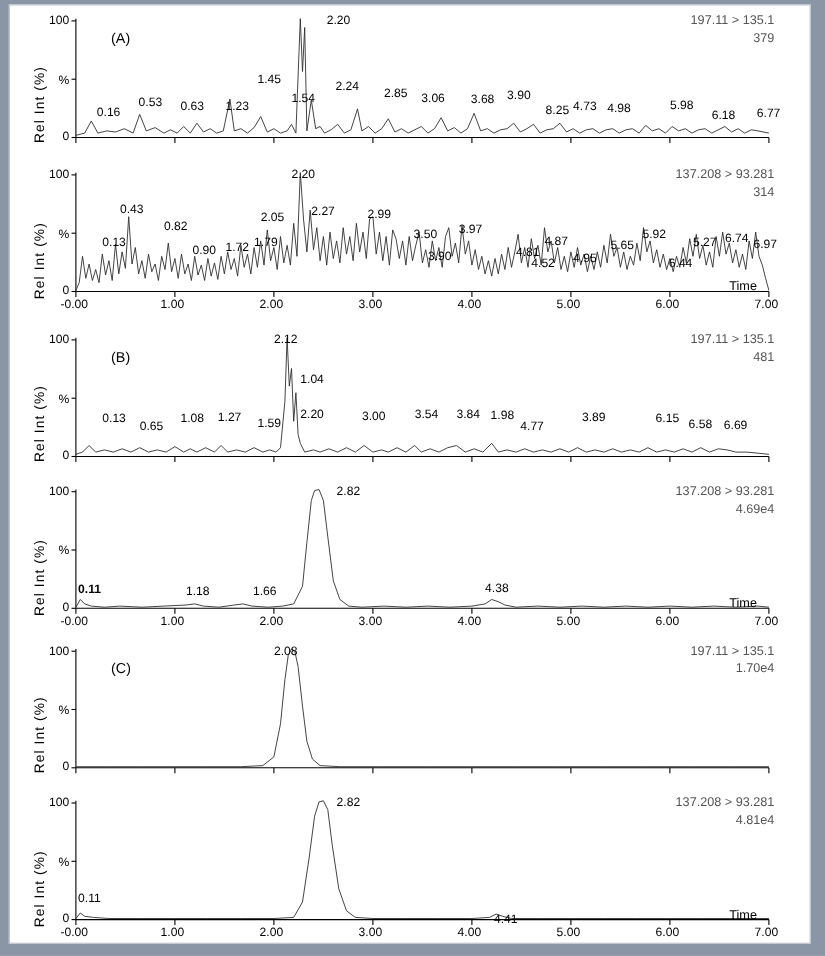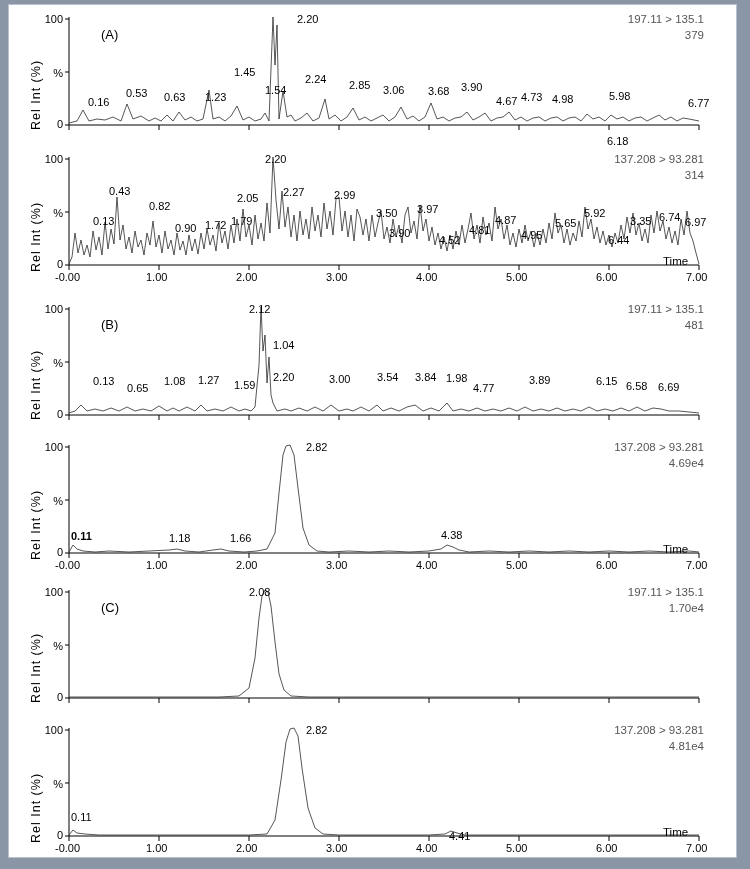--- a/index.html
+++ b/index.html
@@ -99,25 +99,25 @@
       <div class="peaklbl" style="left:155px;top:86px;">0.63</div>
       <div class="peaklbl" style="left:196px;top:86px;">1.23</div>
       <div class="peaklbl" style="left:225px;top:61px;">1.45</div>
       <div class="peaklbl" style="left:256px;top:79px;">1.54</div>
       <div class="peaklbl" style="left:288px;top:8px;">2.20</div>
       <div class="peaklbl" style="left:296px;top:68px;">2.24</div>
       <div class="peaklbl" style="left:340px;top:74px;">2.85</div>
       <div class="peaklbl" style="left:374px;top:79px;">3.06</div>
       <div class="peaklbl" style="left:419px;top:80px;">3.68</div>
       <div class="peaklbl" style="left:452px;top:76px;">3.90</div>
-      <div class="peaklbl" style="left:487px;top:90px;">4.67</div>
+      <div class="peaklbl" style="left:487px;top:90px;">8.25</div>
       <div class="peaklbl" style="left:512px;top:86px;">4.73</div>
       <div class="peaklbl" style="left:543px;top:88px;">4.98</div>
       <div class="peaklbl" style="left:600px;top:85px;">5.98</div>
-      <div class="peaklbl" style="left:598px;top:94px;margin-top:36px;">6.18</div>
+      <div class="peaklbl" style="left:638px;top:94px;">6.18</div>
       <div class="peaklbl" style="left:679px;top:92px;">6.77</div>
     </div>
   </div>
 
   <div class="panel" style="left:0;top:140px;width:727px;height:145px;">
     <div class="ylabel" style="left:20px;top:127px;">Rel Int (%)</div>
     <div class="ytick" style="left:28px;top:8px;width:26px;">100</div>
     <div class="ytick" style="left:28px;top:62px;width:26px;">%</div>
     <div class="ytick" style="left:28px;top:113px;width:26px;">0</div>
     <div class="hdr" style="top:8px;right:32px;">137.208 &gt; 93.281</div>
@@ -151,28 +151,28 @@
       <div class="peaklbl" style="left:166px;top:77px;">0.90</div>
       <div class="peaklbl" style="left:196px;top:74px;">1.72</div>
       <div class="peaklbl" style="left:222px;top:70px;">1.79</div>
       <div class="peaklbl" style="left:228px;top:47px;">2.05</div>
       <div class="peaklbl" style="left:256px;top:8px;">2.20</div>
       <div class="peaklbl" style="left:274px;top:41px;">2.27</div>
       <div class="peaklbl" style="left:325px;top:44px;">2.99</div>
       <div class="peaklbl" style="left:367px;top:62px;">3.50</div>
       <div class="peaklbl" style="left:380px;top:82px;">3.90</div>
       <div class="peaklbl" style="left:408px;top:58px;">3.97</div>
-      <div class="peaklbl" style="left:430px;top:89px;">4.52</div>
+      <div class="peaklbl" style="left:430px;top:89px;padding-left:44px;">4.52</div>
       <div class="peaklbl" style="left:460px;top:79px;">4.81</div>
       <div class="peaklbl" style="left:486px;top:69px;">4.87</div>
       <div class="peaklbl" style="left:512px;top:84px;">4.95</div>
       <div class="peaklbl" style="left:546px;top:72px;">5.65</div>
       <div class="peaklbl" style="left:575px;top:62px;">5.92</div>
       <div class="peaklbl" style="left:599px;top:89px;">6.44</div>
-      <div class="peaklbl" style="left:621px;top:70px;">3.35</div>
+      <div class="peaklbl" style="left:621px;top:70px;">5.27</div>
       <div class="peaklbl" style="left:650px;top:66px;">6.74</div>
       <div class="peaklbl" style="left:676px;top:71px;">6.97</div>
     </div>
 
     <div>
       <div class="xtick" style="left:46px;top:126px;">-0.00</div>
       <div class="xtick" style="left:137px;top:126px;">1.00</div>
       <div class="xtick" style="left:227px;top:126px;">2.00</div>
       <div class="xtick" style="left:317px;top:126px;">3.00</div>
       <div class="xtick" style="left:407px;top:126px;">4.00</div>

